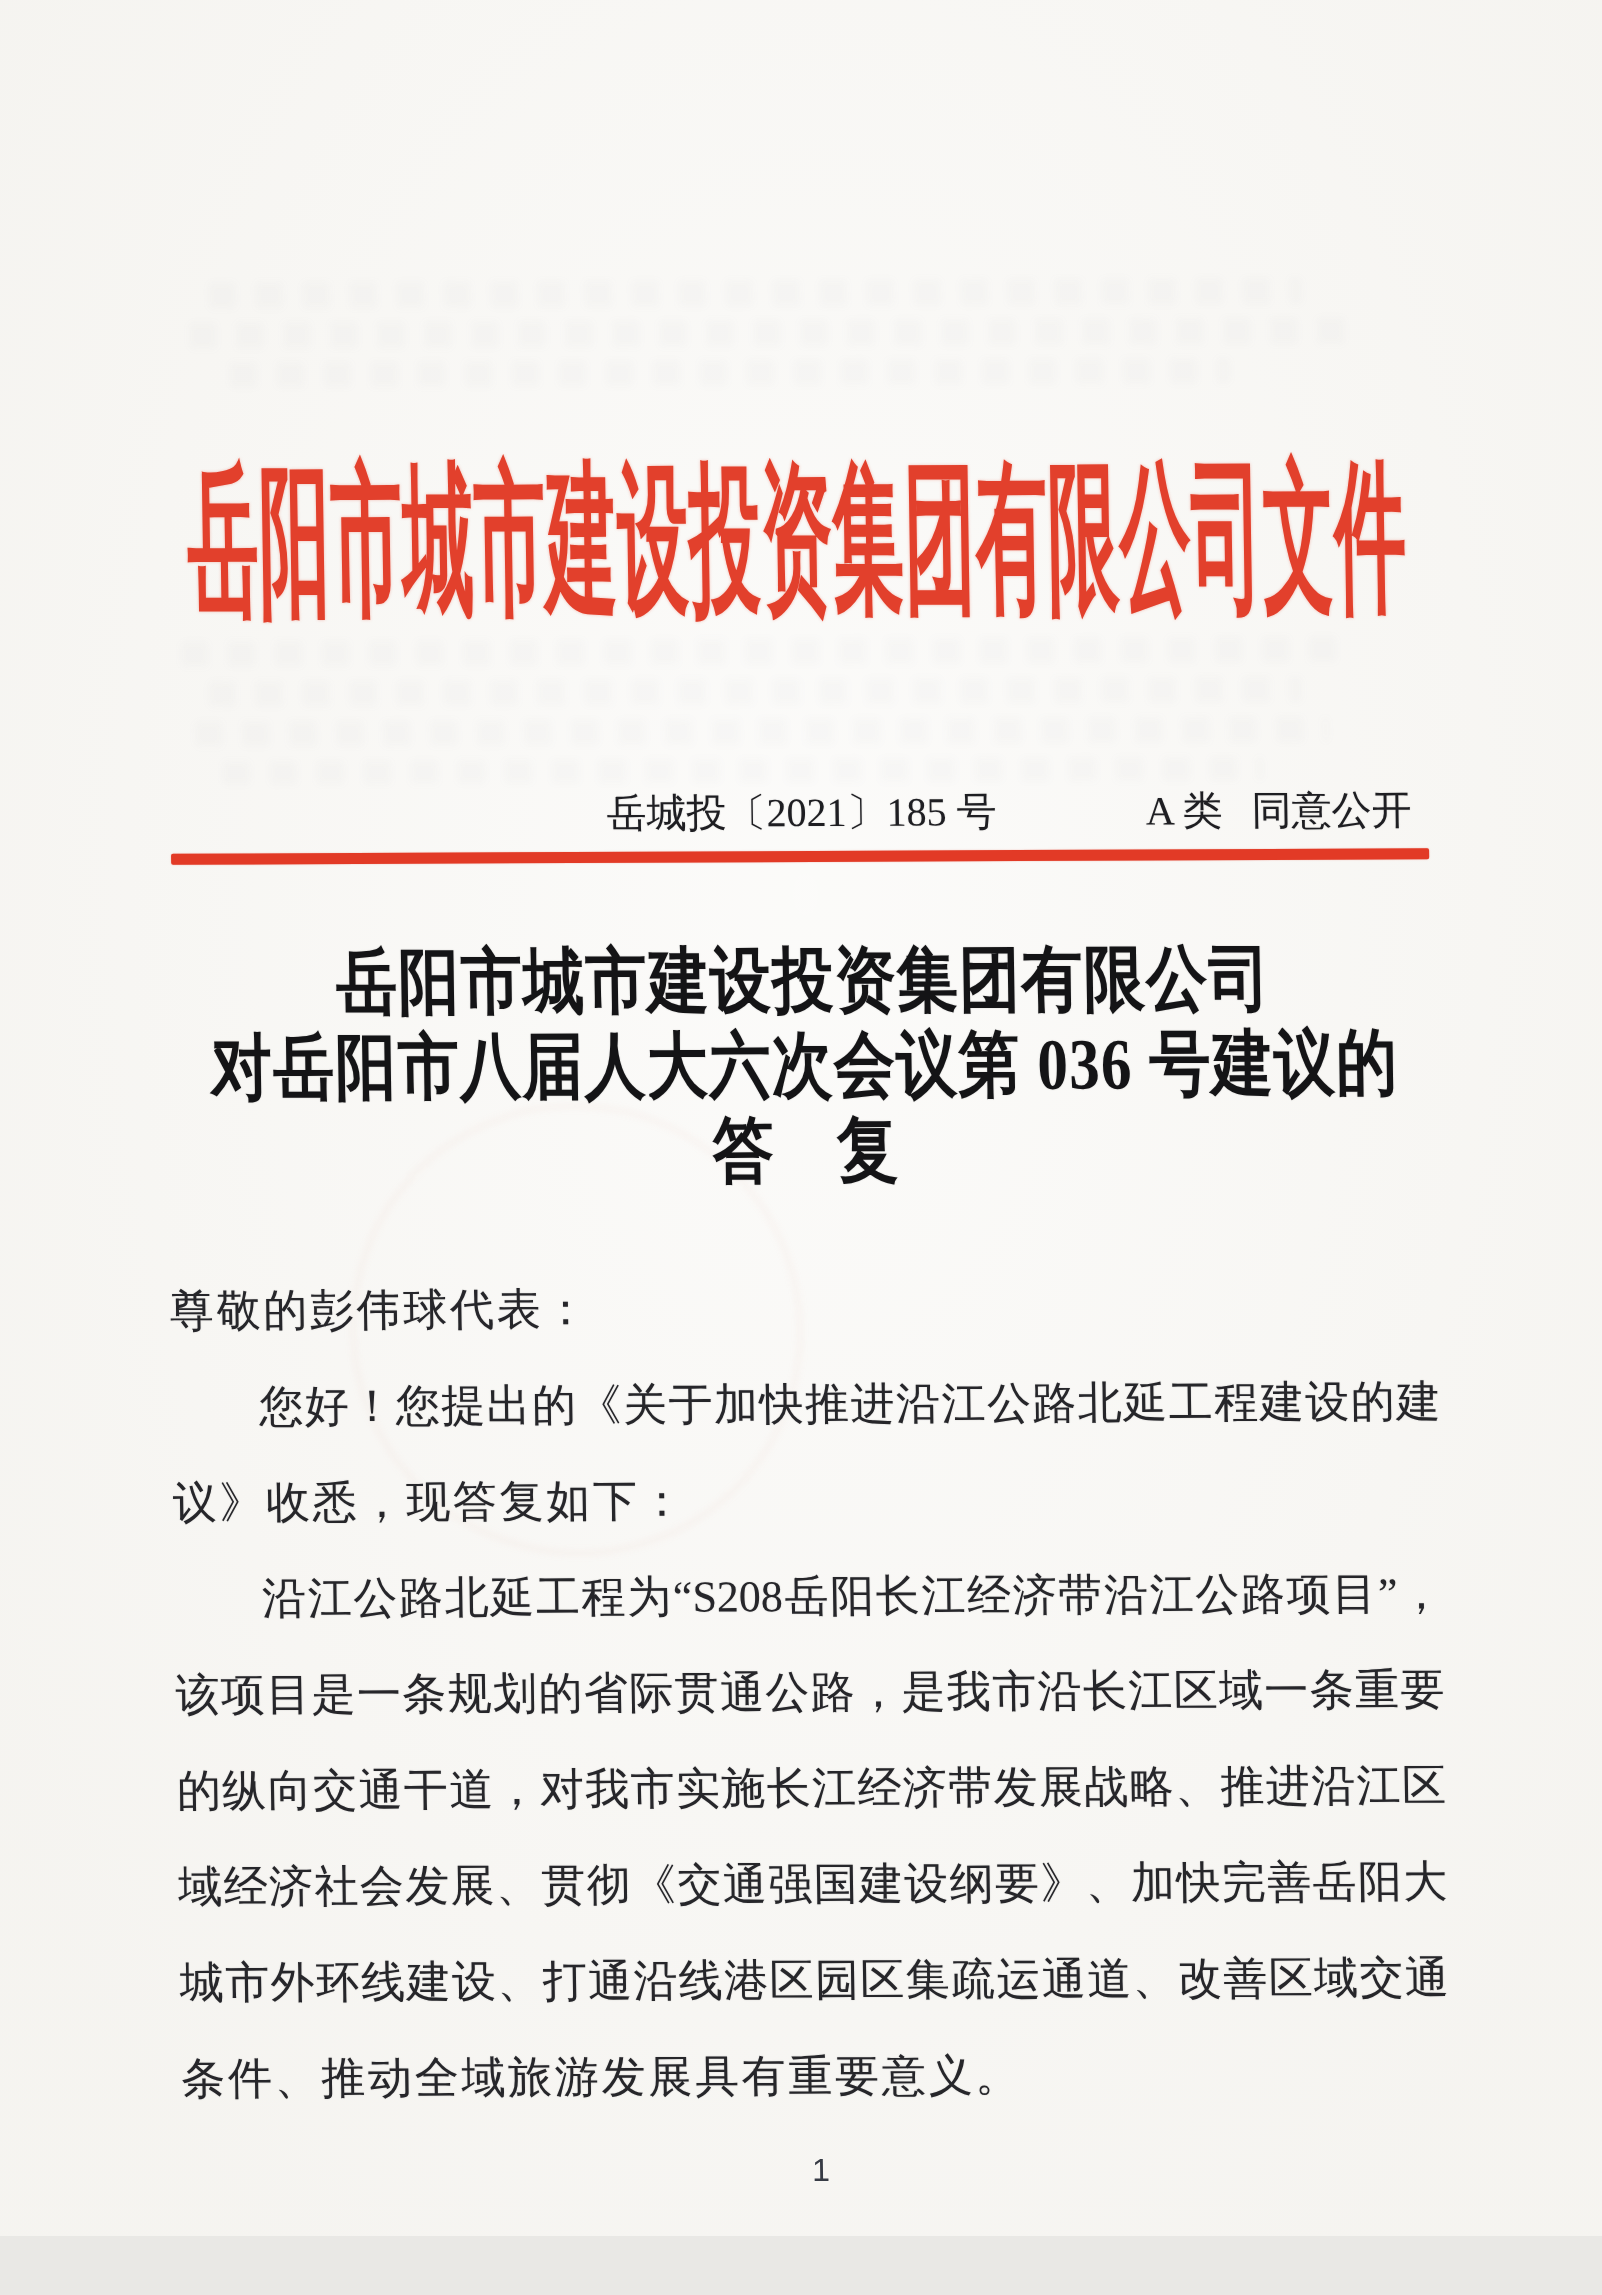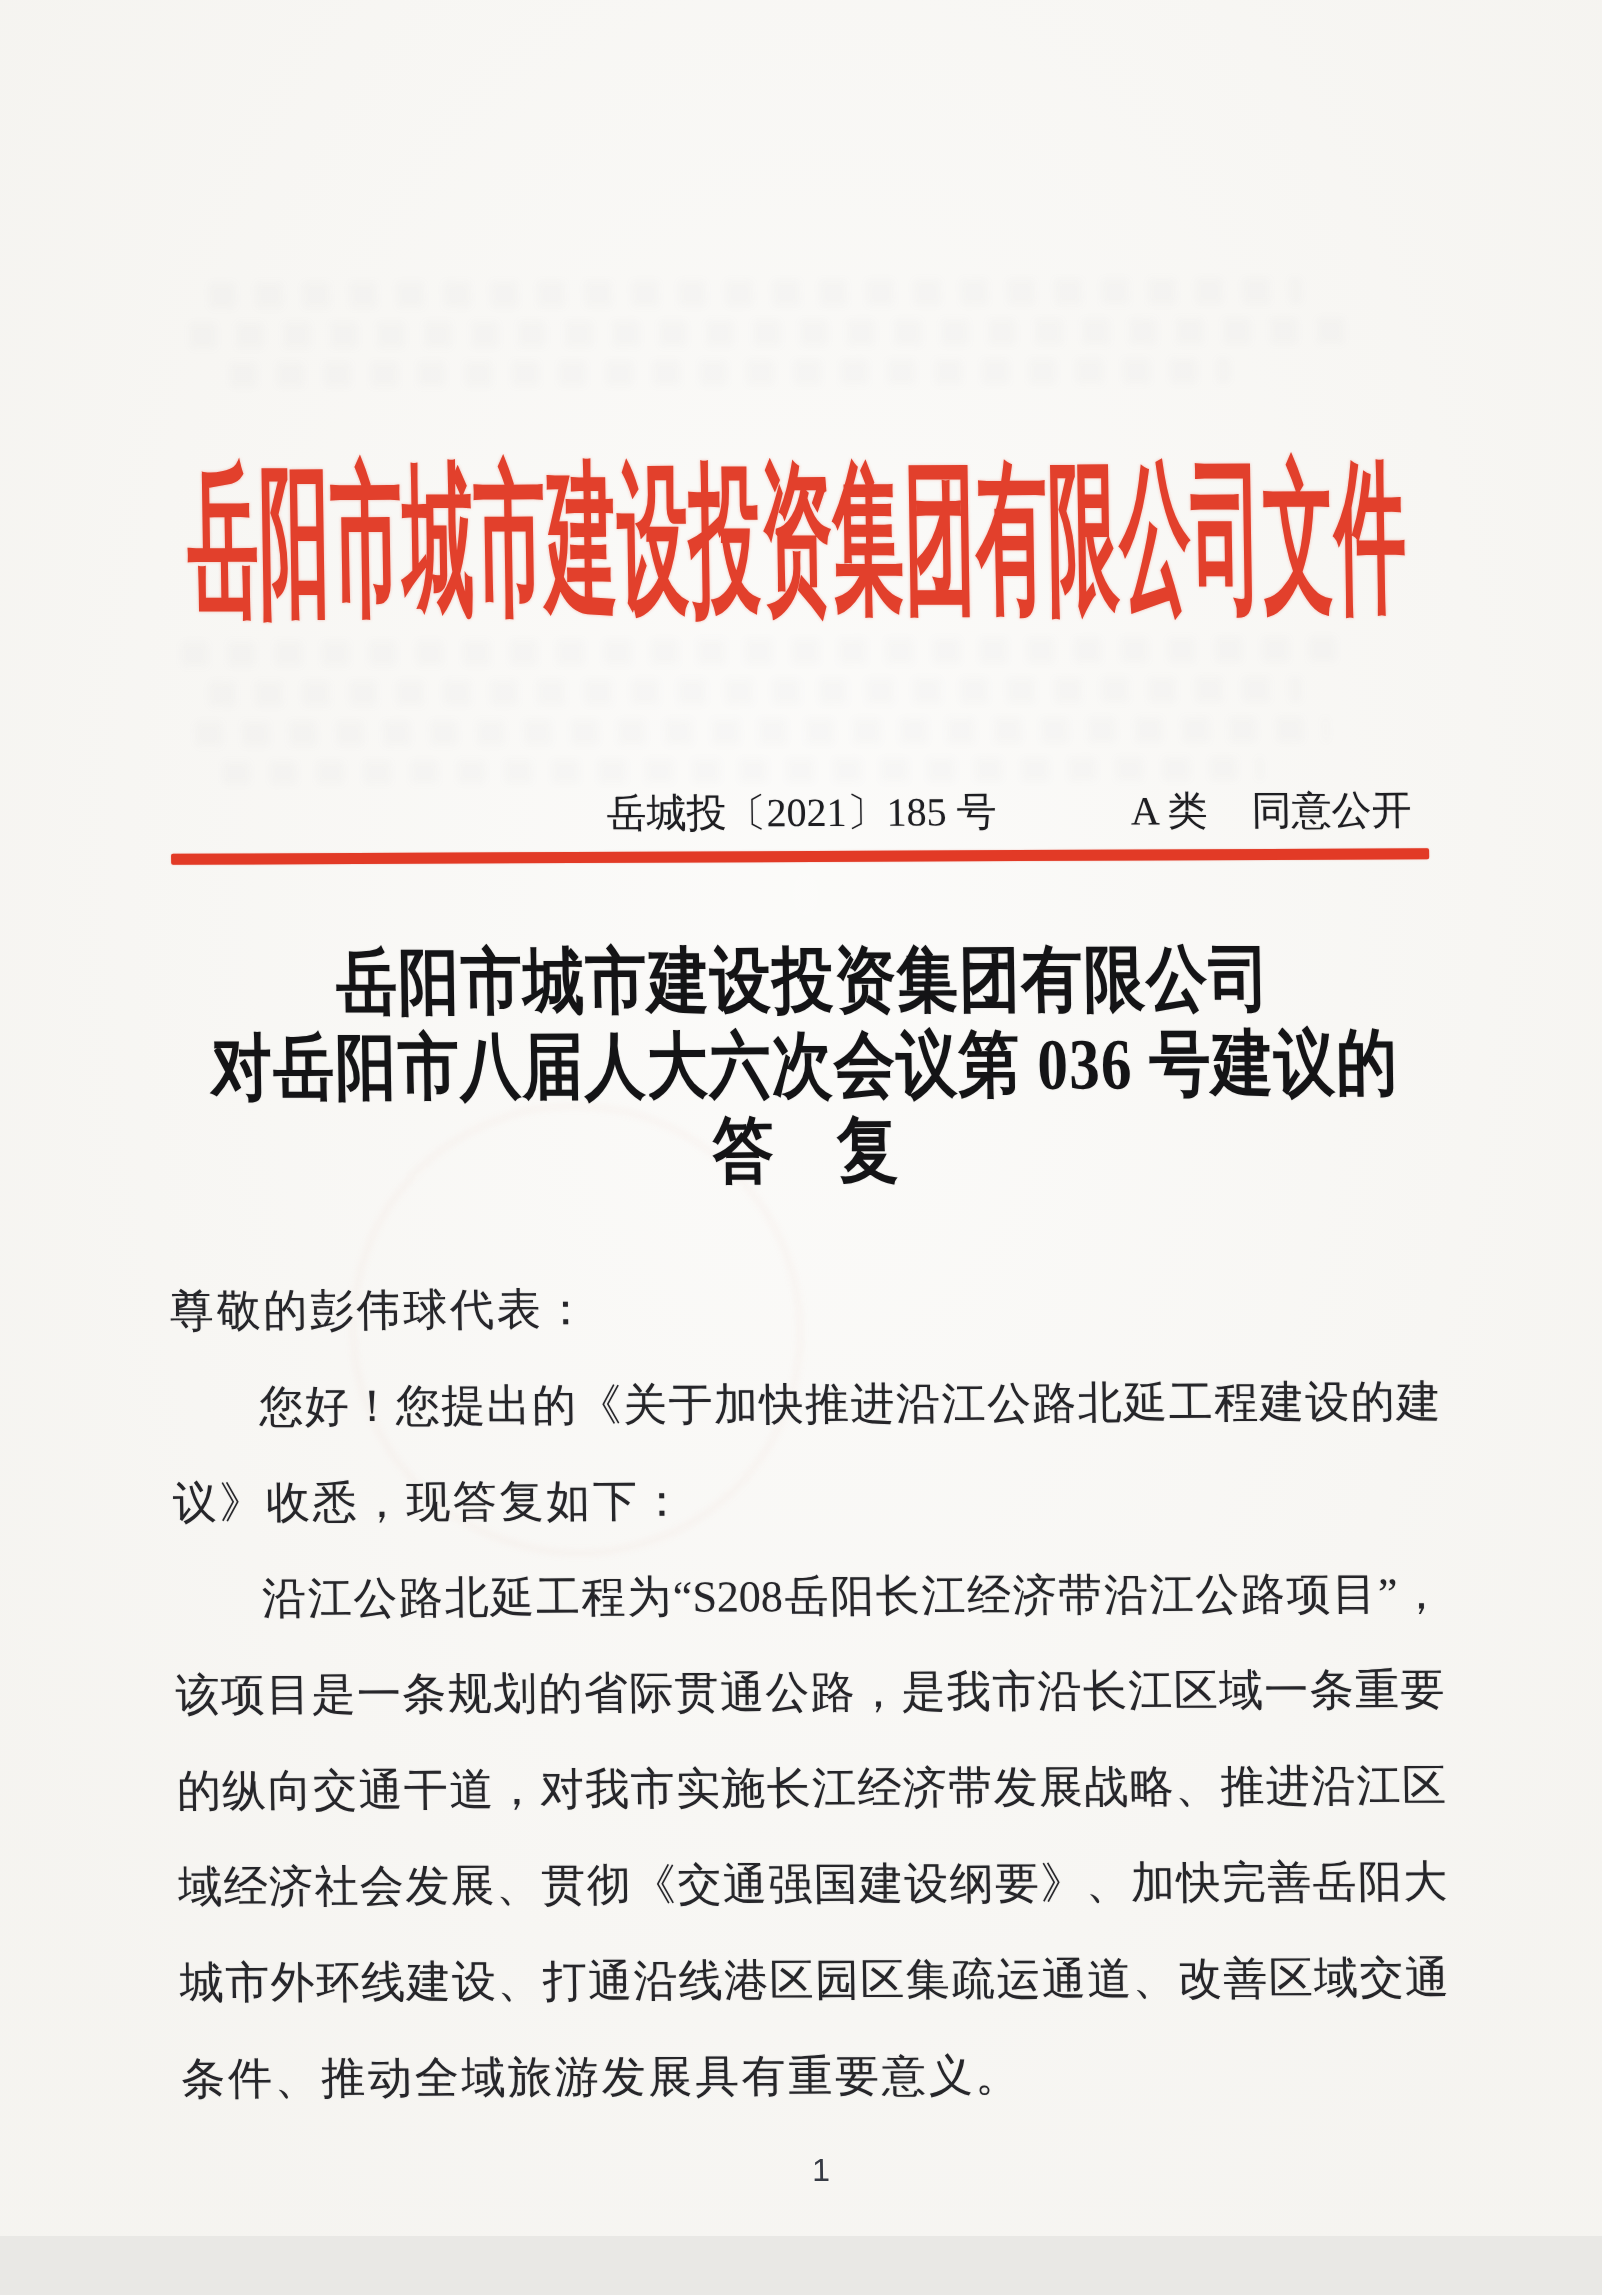--- a/index.html
+++ b/index.html
@@ -62,21 +62,21 @@
   }
 
   
   .docline{
     position:absolute;top:789px;left:0;width:100%;height:48px;
     font-size:40px;color:#1e1e22;line-height:48px;
     text-shadow:0 0 1.3px rgba(30,30,30,.25);
   }
   .doc-number{position:absolute;left:611px;white-space:nowrap;}
   .doc-class{position:absolute;right:195px;white-space:nowrap;}
-  .doc-class .disclosure{margin-left:34px;}
+  .doc-class .disclosure{margin-left:19px;}
 
   
   .rule{
     position:absolute;top:851px;left:175px;width:1258px;height:11.4px;
     background:var(--rule-red);
     border-radius:2px;
     box-shadow:0 0 1.3px rgba(226,58,38,.5);
   }
 
   

